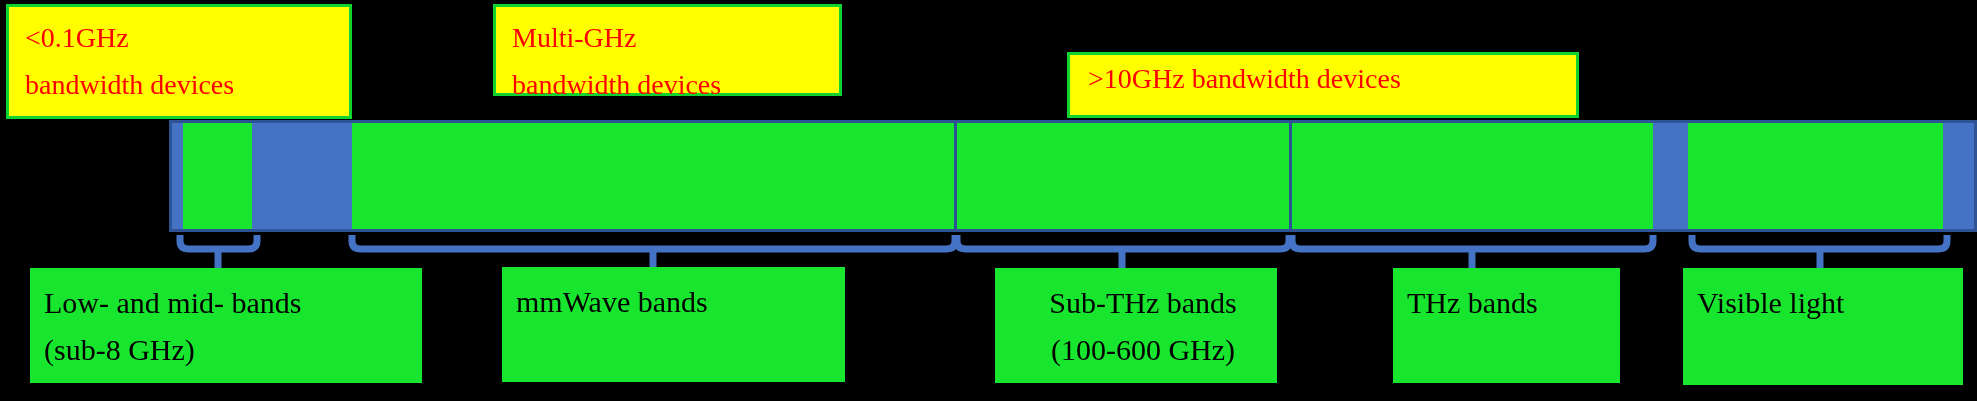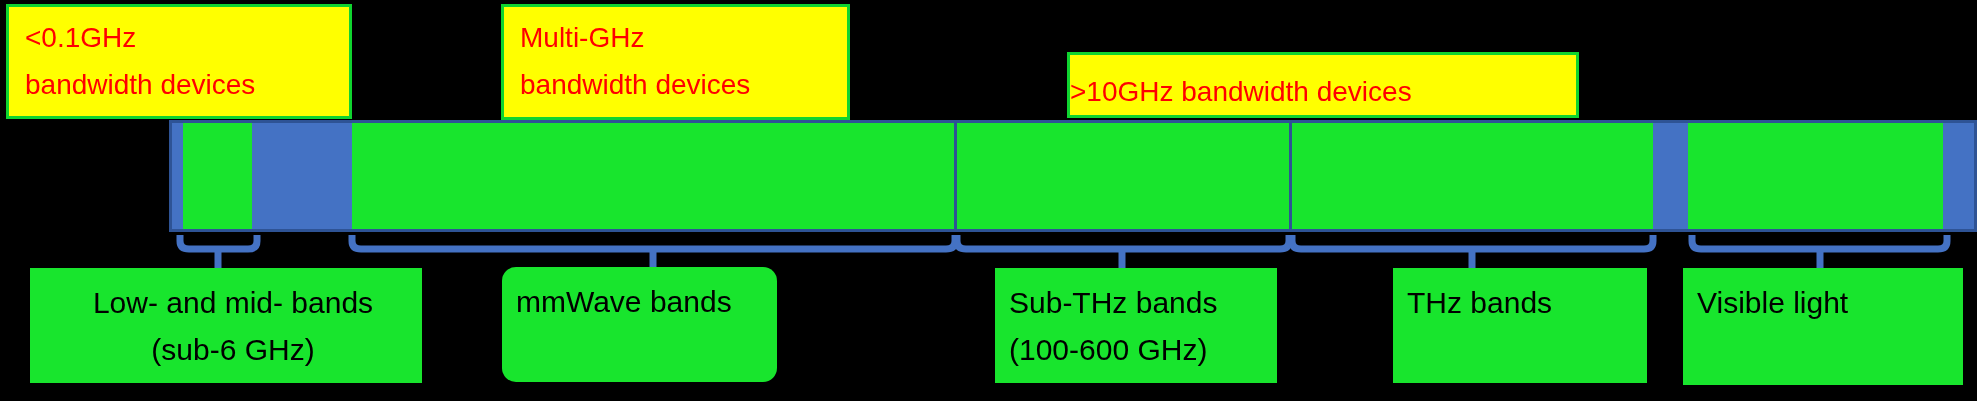--- a/index.html
+++ b/index.html
@@ -13,33 +13,34 @@
     --label-text:#000000;
   }
   *{box-sizing:border-box;margin:0;padding:0;}
   html,body{background:var(--background);}
   body{font-family:"Liberation Sans", sans-serif;}
   .stage{
     position:relative;
     width:1977px;height:401px;
     background:var(--background);
     overflow:hidden;
+    font-family:Liberation Serif, serif;
   }
   
   .callout{
     position:absolute;
     background:var(--callout-yellow);
     border:3px solid var(--callout-border-green);
     color:var(--callout-text-red);
     font-size:28px;
     line-height:47px;
   }
   .callout-1{left:6px;top:4px;width:346px;height:115px;padding:7px 0 0 16px;}
-  .callout-2{left:493px;top:4px;width:349px;height:116px;padding:7px 12px 0 16px;margin-left:8px;}
-  .callout-3{left:1067px;top:52px;width:512px;height:66px;display:flex;align-items:flex-end;}
+  .callout-2{left:493px;top:4px;width:349px;height:92px;padding:7px 12px 0 16px;}
+  .callout-3{left:1067px;top:52px;width:512px;height:66px;display:flex;align-items:flex-start;padding-left:18px;}
   
   .bar{
     position:absolute;
     left:169px;top:120px;width:1808px;height:112px;
     background:var(--bar-blue);
     border:3px solid var(--bar-border);
   }
   .seg{
     position:absolute;top:0;height:106px;
     background:var(--band-green);
@@ -66,24 +67,24 @@
   }
   
   .band-label{
     position:absolute;
     background:var(--band-green);
     color:var(--label-text);
     font-size:30px;
     line-height:47px;
     padding:11px 0 0 14px;
   }
-  .band-1{left:30px;top:268px;width:392px;height:115px;text-align:center;}
-  .band-2{left:502px;top:267px;width:275px;height:115px;border-radius:14px;}
-  .band-3{left:995px;top:268px;width:282px;height:115px;}
-  .band-4{left:1393px;top:268px;width:254px;height:115px;}
+  .band-1{left:30px;top:268px;width:392px;height:115px;}
+  .band-2{left:502px;top:267px;width:343px;height:115px;}
+  .band-3{left:995px;top:268px;width:282px;height:115px;text-align:center;}
+  .band-4{left:1393px;top:268px;width:227px;height:115px;}
   .band-5{left:1683px;top:268px;width:280px;height:117px;}
 </style>
 </head>
 <body>
 
 <div class="stage">
 
   <div class="callout callout-1">
     <div>&lt;0.1GHz</div>
     <div>bandwidth devices</div>
@@ -111,21 +112,21 @@
   <svg class="braces" viewBox="0 0 1977 55">
     <path d="M180 5 V11 Q180 19 189 19 H248 Q257 19 257 11 V5 M218 19 V42"></path>
     <path d="M352 5 V11 Q352 19 361 19 H946 Q955 19 955 11 V5 M653 19 V42"></path>
     <path d="M957 5 V11 Q957 19 966 19 H1280 Q1289 19 1289 11 V5 M1122 19 V42"></path>
     <path d="M1292 5 V11 Q1292 19 1301 19 H1644 Q1653 19 1653 11 V5 M1472 19 V42"></path>
     <path d="M1692 5 V11 Q1692 19 1701 19 H1938 Q1947 19 1947 11 V5 M1820 19 V42"></path>
   </svg>
 
   <div class="band-label band-1">
     <div>Low- and mid- bands</div>
-    <div>(sub-6 GHz)</div>
+    <div>(sub-8 GHz)</div>
   </div>
 
   <div class="band-label band-2">
     <div>mmWave bands</div>
   </div>
 
   <div class="band-label band-3">
     <div>Sub-THz bands</div>
     <div>(100-600 GHz)</div>
   </div>

